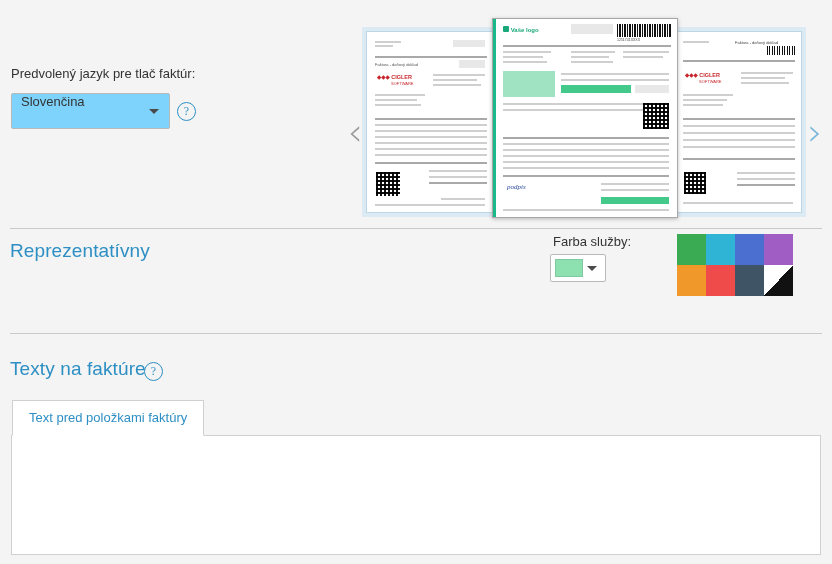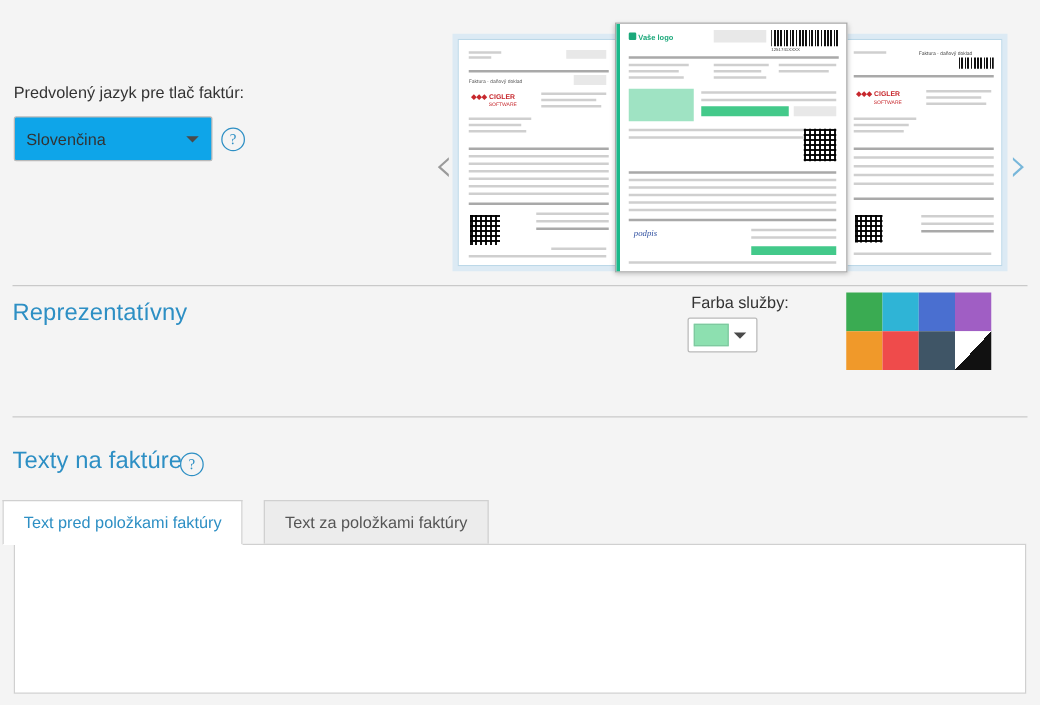--- a/index.html
+++ b/index.html
@@ -50,24 +50,24 @@
     position: absolute;
     left: 11px; top: 93px;
     width: 159px;
     height: 36px;
   }
   .select-box {
     width: 100%;
     height: 100%;
     box-sizing: border-box;
     border: 1px solid #b9b9b9;
-    background: #0ea5e9;
+    background: #7dd3fc;
     border-radius: 2px;
     display: flex;
-    align-items: center;
+    align-items: flex-start;
     padding-left: 9px;
     font-size: 13px;
     color: #333;
     position: relative;
   }
   .select-caret {
     position: absolute;
     right: 10px;
     top: 50%;
     width: 0; height: 0;
@@ -245,21 +245,21 @@
   #sec3-title {
     position: absolute;
     left: 10px; top: 358px;
   }
   #sec3-help {
     position: absolute;
     left: 144px; top: 362px;
   }
   #tabs {
     position: absolute;
-    left: 2px; top: 400px;
+    left: 12px; top: 400px;
     width: 810px;
     height: 36px;
   }
   .tab {
     position: absolute;
     top: 0;
     height: 36px;
     box-sizing: border-box;
     font-size: 13px;
     line-height: 34px;
@@ -445,18 +445,17 @@
   </div>
 
   <div class="divider" id="div2"></div>
 
   <div id="sec3-title" class="section-title">Texty na faktúre</div>
 
   <div id="sec3-help" class="help-icon">?</div>
 
   <div id="tabs">
     <div class="tab active">Text pred položkami faktúry</div>
-    <div class="tab inactive">Text za položkami faktúry</div>
   </div>
 
   <div id="tab-panel"></div>
 
 </div>
 
 </body></html>

